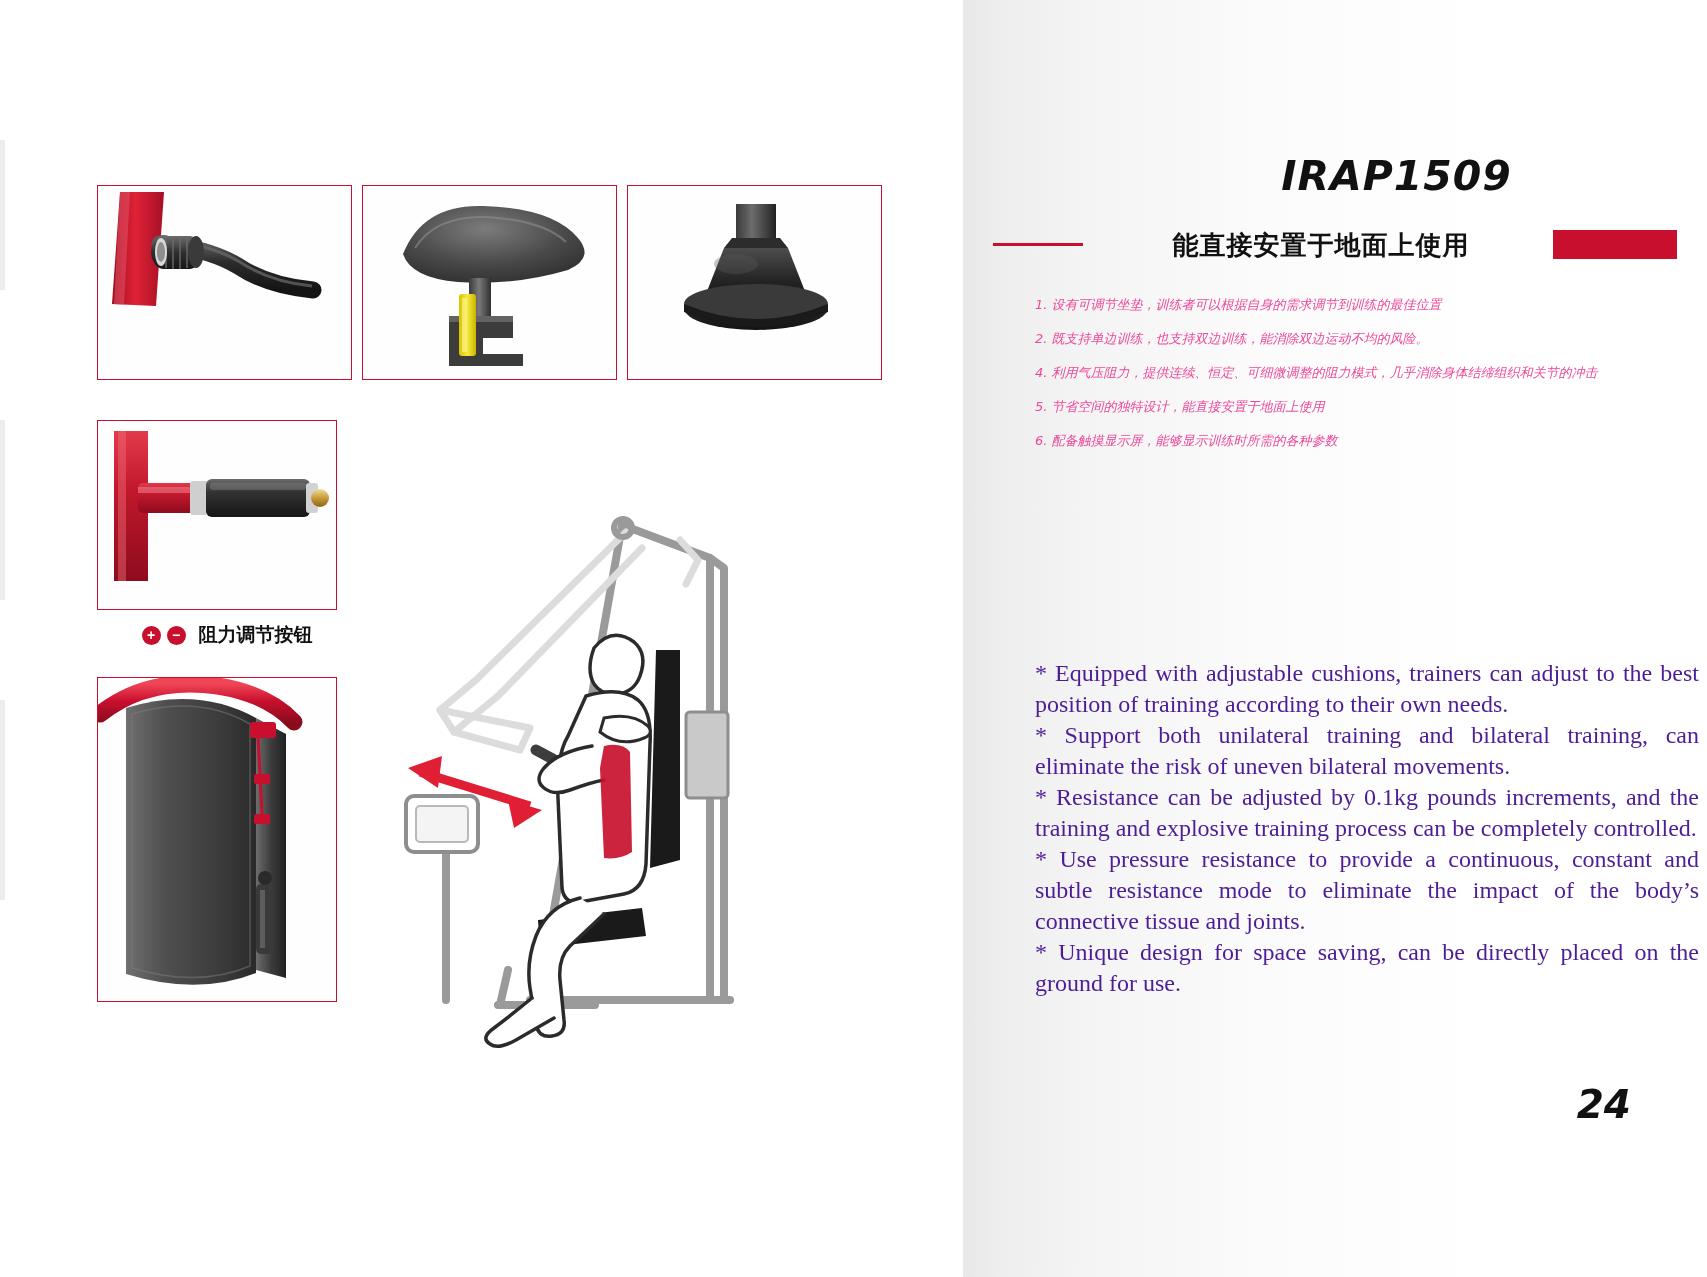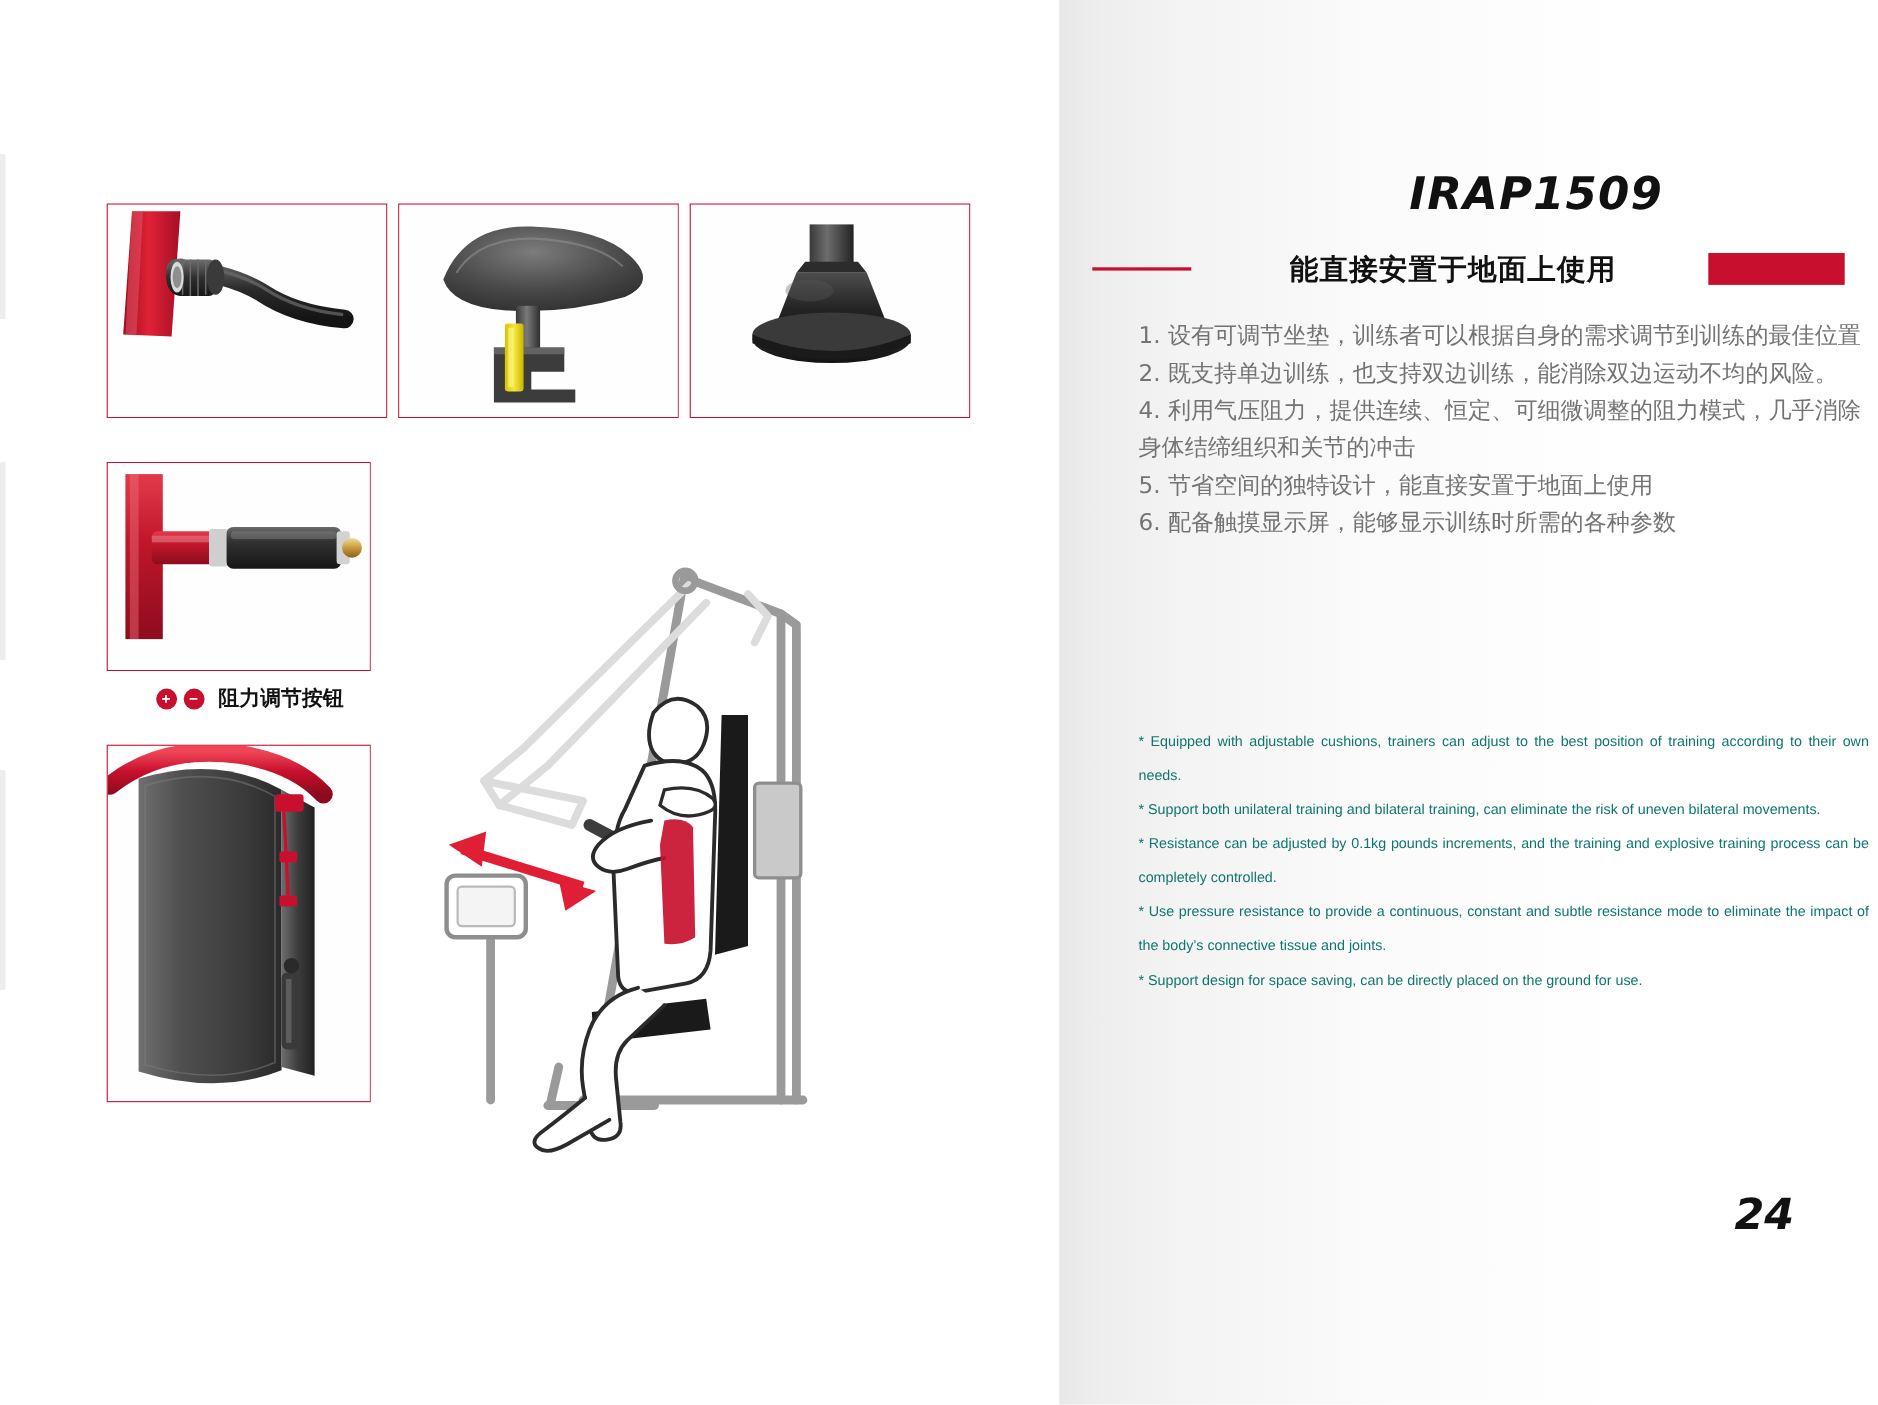--- a/index.html
+++ b/index.html
@@ -101,35 +101,36 @@
     letter-spacing: 1px;
   }
 
   .cn-list {
     position: absolute;
     left: 1035px; top: 288px;
     width: 660px;
   }
   .cn-item {
     font-family: "DejaVu Sans", sans-serif;
-    font-size: 21px;
+    font-size: 13px;
     line-height: 34px;
-    color: #737373;
+    color: #ec4899;
+    font-style: italic;
   }
 
   .en-list {
     position: absolute;
     left: 1035px; top: 658px;
     width: 664px;
   }
   .en-item {
-    font-family: Liberation Sans, sans-serif;
-    font-size: 13px;
+    font-family: Liberation Serif, serif;
+    font-size: 24px;
     line-height: 31px;
-    color: #0f766e;
+    color: #4c1d95;
     margin-bottom: 0px;
     text-align: justify;
   }
   .en-item.justify { text-align: justify; text-align-last: left; }
 
   .page-num {
     position: absolute;
     right: 76px; bottom: 150px;
     font-family: "DejaVu Sans", sans-serif;
     font-style: italic;
@@ -424,16 +425,16 @@
   <div class="cn-item">4. 利用气压阻力，提供连续、恒定、可细微调整的阻力模式，几乎消除身体结缔组织和关节的冲击</div>
   <div class="cn-item">5. 节省空间的独特设计，能直接安置于地面上使用</div>
   <div class="cn-item">6. 配备触摸显示屏，能够显示训练时所需的各种参数</div>
 </div>
 
 <div class="en-list">
   <div class="en-item">* Equipped with adjustable cushions, trainers can adjust to the best position of training according to their own needs.</div>
   <div class="en-item">* Support both unilateral training and bilateral training, can eliminate the risk of uneven bilateral movements.</div>
   <div class="en-item">* Resistance can be adjusted by 0.1kg pounds increments, and the training and explosive training process can be completely controlled.</div>
   <div class="en-item justify">* Use pressure resistance to provide a continuous, constant and subtle resistance mode to eliminate the impact of the body’s connective tissue and joints.</div>
-  <div class="en-item">* Support design for space saving, can be directly placed on the ground for use.</div>
+  <div class="en-item">* Unique design for space saving, can be directly placed on the ground for use.</div>
 </div>
 
 <div class="page-num">24</div>
 
 </body></html>

